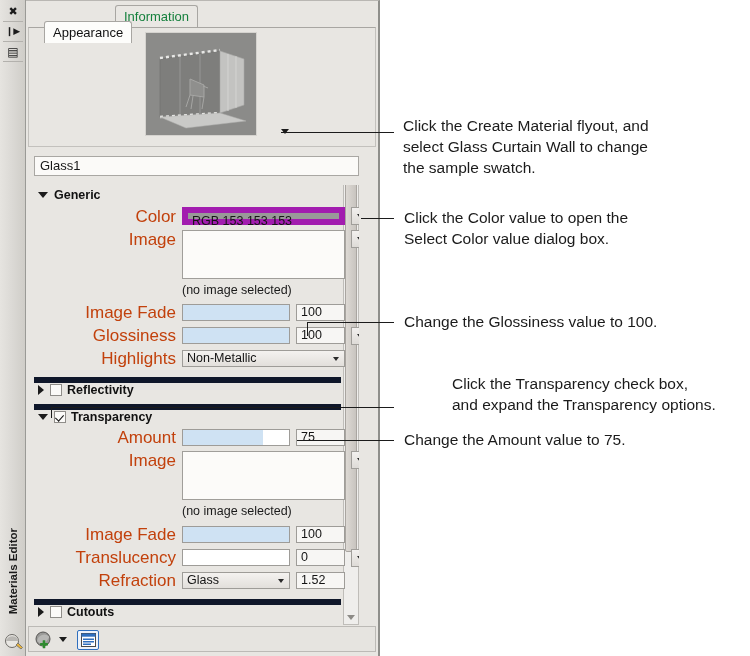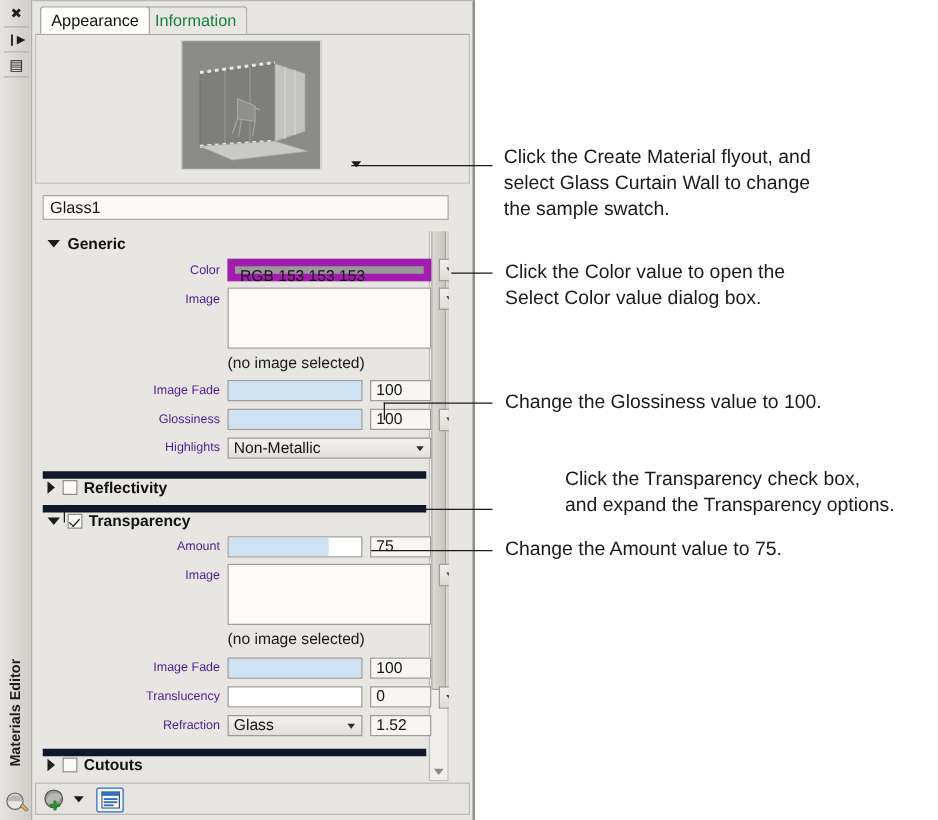--- a/index.html
+++ b/index.html
@@ -247,22 +247,22 @@
   .row {
     position: absolute;
     left: 0;
     width: 307px; height: 21px;
   }
   .row-label {
     position: absolute;
     left: 0; top: 2px;
     width: 142px;
     text-align: right;
-    font-size: 10px;
-    color: #4c1d95;
+    font-size: 17px;
+    color: #c2410c;
     line-height: 16px;
   }
   .ctl { position: absolute; box-sizing: border-box; }
 
   .color-swatch {
     left: 148px; top: 0;
     width: 163px; height: 18px;
     background: #999999;
     border: 6px solid #a21caf;
     font-size: 12.5px;
@@ -395,21 +395,21 @@
         <circle cx="9" cy="11" r="6.5" fill="#e9e7e3" stroke="#6d6b67" stroke-width="1"></circle>
         <path d="M3 11 A6.5 6.5 0 0 1 15.5 11 Z" fill="#b9b7b3"></path>
         <path d="M13 15 L18 19 L19.5 17.5 L15 13 Z" fill="#e8b33a" stroke="#6d6b67" stroke-width="0.8"></path>
       </svg>
     </div>
   </div>
 
   <div class="frame">
 
     <div class="tabstrip">
-      <div class="tab active" style="left:6px;">Appearance</div>
+      <div class="tab active" style="left:18px;margin-top:16px;">Appearance</div>
       <div class="tab inactive" style="left:89px;">Information</div>
     </div>
 
     <div class="preview-pane">
       <div class="swatch">
         <svg width="110" height="102" viewBox="0 0 110 102">
           <rect width="110" height="102" fill="#8b8b89"></rect>
 
           <polygon points="14,26 74,18 74,80 14,84" fill="#7e7e7c" stroke="#6f6f6d" stroke-width="0.6"></polygon>
 

